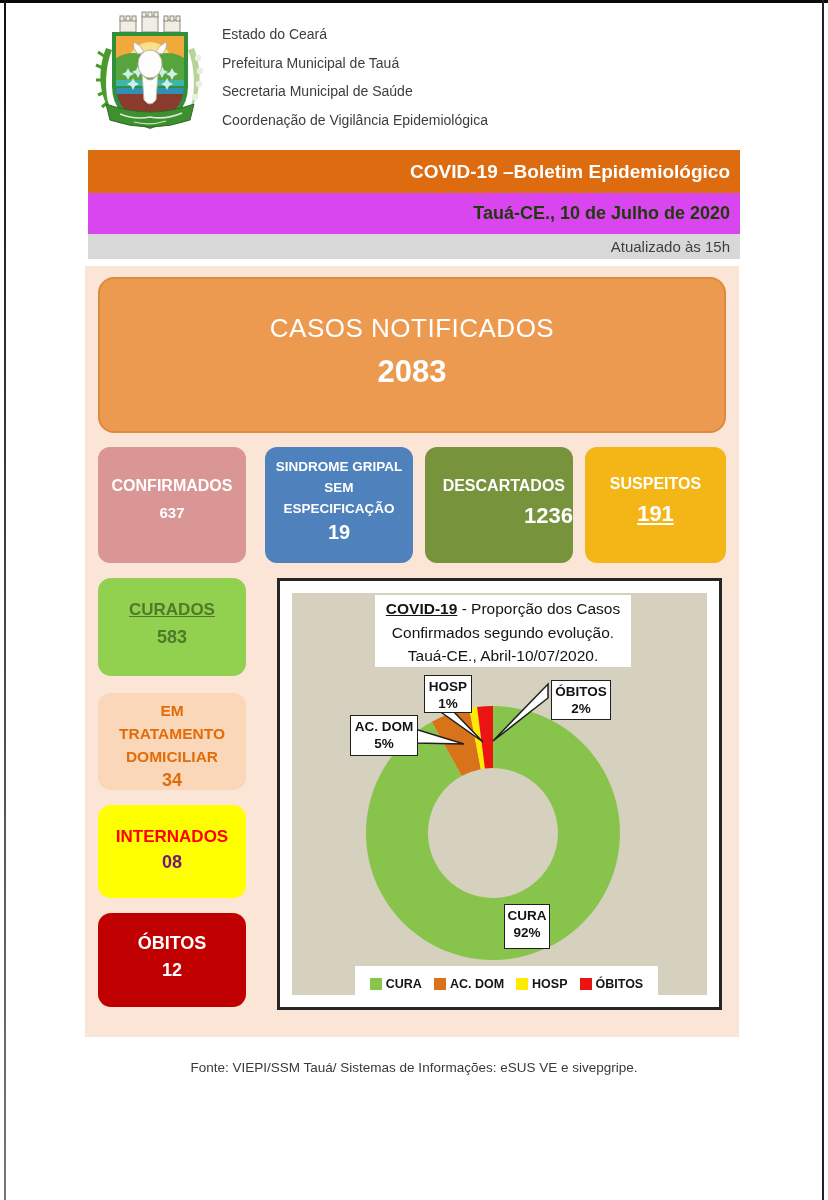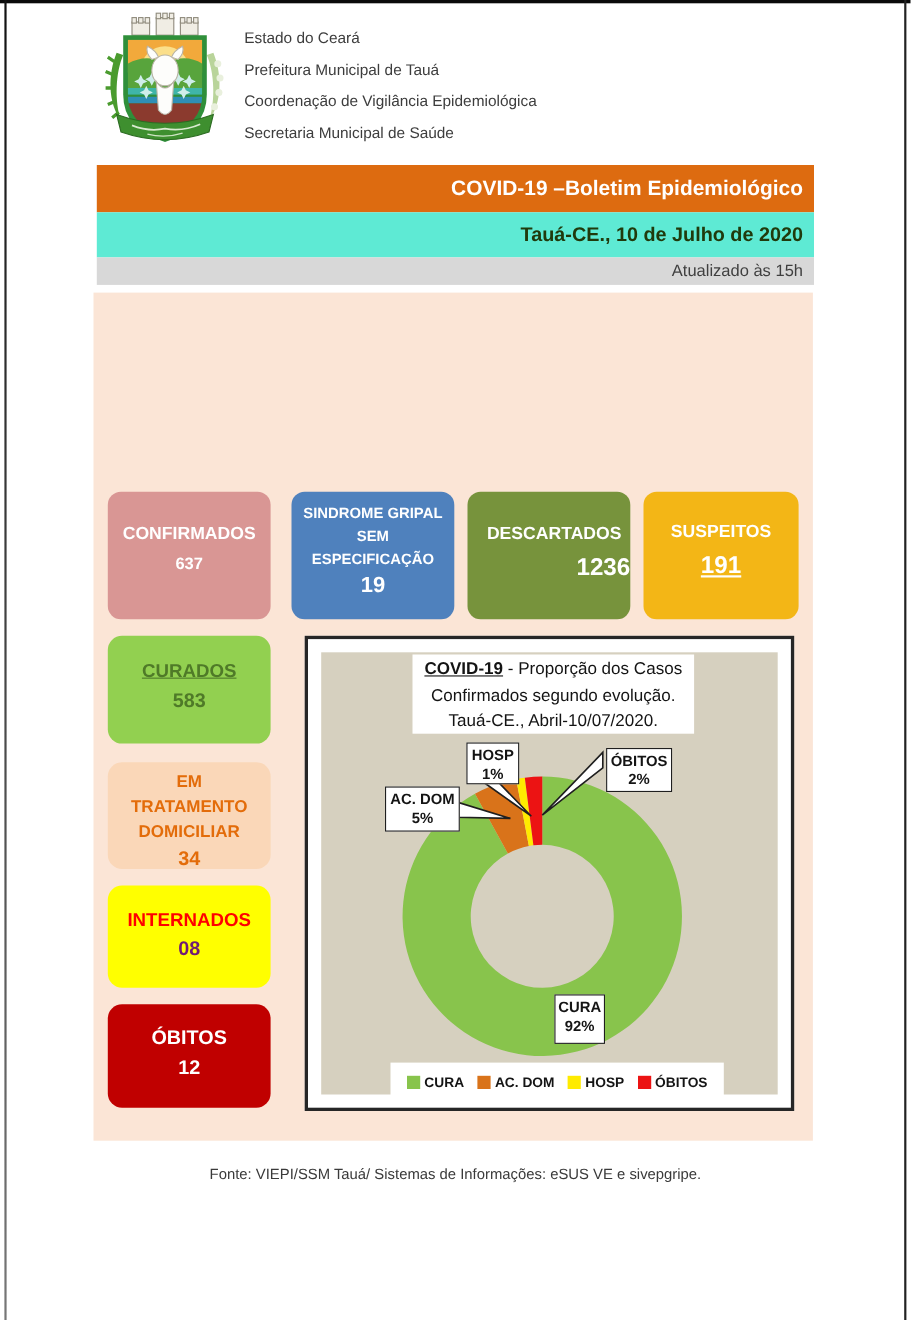--- a/index.html
+++ b/index.html
@@ -133,30 +133,34 @@
         <path d="M16,96 Q60,112 104,96 L100,112 Q60,126 20,112 Z" fill="#3E8F2F" stroke="#2c6b22" stroke-width="1"></path>
         <path d="M30,106 Q45,112 60,109 Q76,112 92,105" stroke="#d9ead0" stroke-width="1.6" fill="none"></path>
         <path d="M44,114 Q60,118 76,113" stroke="#cfe4c4" stroke-width="1.2" fill="none"></path>
       </g>
     </g>
   </svg>
 
   <div class="org-lines">
     <div>Estado do Ceará</div>
     <div>Prefeitura Municipal de Tauá</div>
+    <div>Secretaria Municipal de Saúde</div>
     <div>Coordenação de Vigilância Epidemiológica</div>
-    <div>Secretaria Municipal de Saúde</div>
   </div>
 
   <div class="bar bar-main" style="background-color: rgb(221, 107, 16);">COVID-19 –Boletim Epidemiológico</div>
-  <div class="bar bar-date" style="background-color: #5eead4;">Tauá-CE., 10 de Julho de 2020</div>
+  <div class="bar bar-date" style="background-color: #d946ef;">Tauá-CE., 10 de Julho de 2020</div>
   <div class="bar bar-updated" style="background-color: rgb(216, 216, 216);">Atualizado às 15h</div>
 
   <div class="canvas">
 
+    <div class="notified" style="background-color: rgb(236, 154, 80);">
+      <div class="nl">CASOS NOTIFICADOS</div>
+      <div class="nv">2083</div>
+    </div>
 
     <div class="statbox row-box rb0" style="background-color: rgb(217, 150, 148);">
       <div class="lbl">CONFIRMADOS</div>
       <div class="val">637</div>
     </div>
     <div class="statbox row-box rb1" style="background-color: rgb(79, 129, 189);">
       <div class="lbl">SINDROME GRIPAL SEM ESPECIFICAÇÃO</div>
       <div class="val">19</div>
     </div>
     <div class="statbox row-box rb2" style="background-color: rgb(119, 147, 60);">

